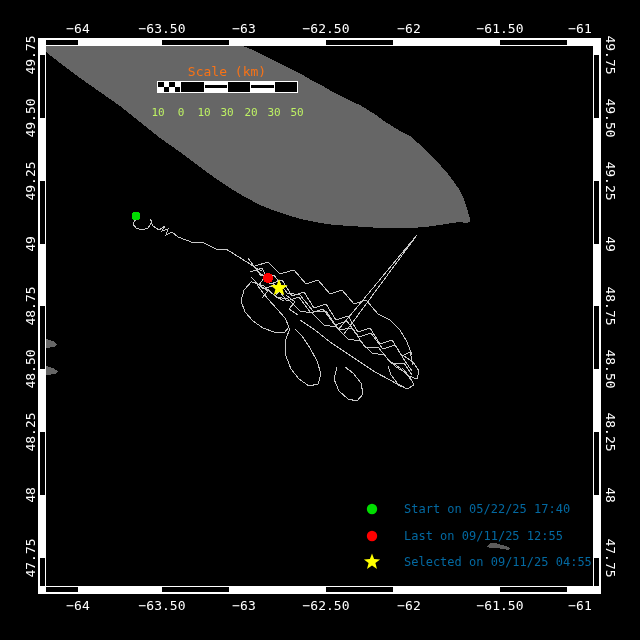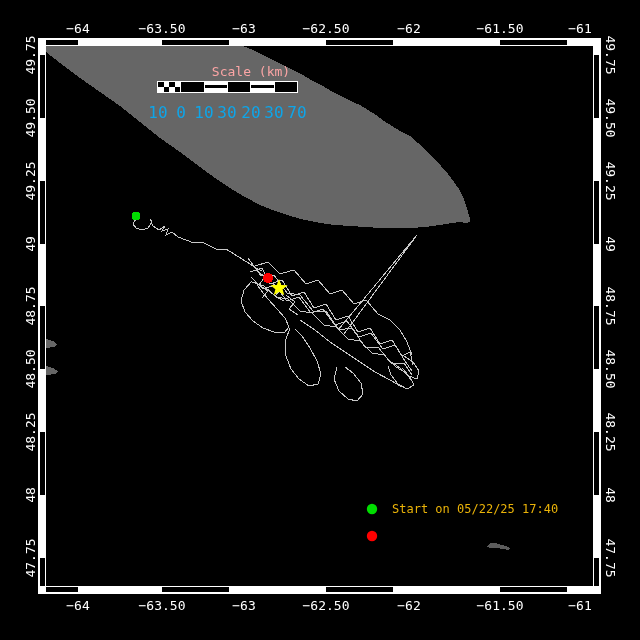--- a/index.html
+++ b/index.html
@@ -11,40 +11,39 @@
   #plot-svg { position:absolute; left:46px; top:46px; }
   .band { position:absolute; background:#fff; }
   .band .bar { position:absolute; background:#000; }
   .axis-label {
     position:absolute; color:#fff; font-size:13px; white-space:nowrap;
     transform:translate(-50%,-50%);
   }
   .axis-label.rot-left  { transform:translate(-50%,-50%) rotate(-90deg); }
   .axis-label.rot-right { transform:translate(-50%,-50%) rotate(90deg); }
   .sb-title {
-    position:absolute; color:#fca5a5; font-size:13px; white-space:nowrap;
+    position:absolute; color:#f97316; font-size:13px; white-space:nowrap;
     transform:translate(-50%,-50%);
-    margin-left:24px;
   }
   .sb-bar {
     position:absolute; background:#fff; border:1px solid #fff;
     display:flex; gap:1px; box-sizing:border-box;
   }
   .sb-seg { flex:1 1 0; position:relative; }
   .sb-seg.black { background:#000; }
   .sb-seg.striped { background:linear-gradient(#fff 0 35%, #000 35% 65%, #fff 65% 100%); }
   .sb-seg.checker { background:#fff; }
   .sb-seg.checker .cell { position:absolute; width:25%; height:50%; }
   .sb-num {
-    position:absolute; color:#0ea5e9; font-size:16px;
+    position:absolute; color:#bef264; font-size:11px;
     transform:translate(-50%,-50%); white-space:nowrap;
   }
   .legend-row { position:absolute; display:flex; align-items:center; height:20px; }
   .legend-marker { width:24px; height:20px; flex:0 0 24px; }
-  .legend-label { color:#eab308; font-size:12px; white-space:nowrap; margin-left:8px; }
+  .legend-label { color:#0369a1; font-size:12px; white-space:nowrap; margin-left:20px; }
 </style>
 </head>
 <body>
 
 <div id="canvas">
   <svg id="plot-svg" width="547" height="540" viewBox="46 46 547 540" shape-rendering="crispEdges">
       <polygon points="46,46 243,46 253,50 263,55 273,60 283,65 293,70 303,75 313,81 323,86 333,92 343,97 353,102 360,105 368,110 376,115 384,121 392,126 400,131 410,136 418,143 426,151 434,159 441,166 448,174 454,182 459,189 463,197 466,205 468,212 470,218 470,222 466,223 460,222 452,223 440,225 425,227 410,228 395,228 380,228 365,227 350,226 335,225 320,223 305,220 290,216 275,211 260,205 245,197 230,188 215,178 200,167 180,152 160,138 140,122 120,106 100,92 80,78 60,63 46,52" fill="#666666"></polygon>
       <polygon points="487,546 491,543 496,543 501,545 506,546 510,548 509,550 503,549 497,548 491,548 487,547" fill="#5c5c5c"></polygon>
       <polygon points="46,339 53,341 57,344 54,347 46,348" fill="#666666"></polygon>
       <polygon points="46,366 53,368 58,371 55,374 46,375" fill="#666666"></polygon>
@@ -145,25 +144,32 @@
     <span class="axis-label rot-right" style="left: 610px; top: 369px;">48.50</span>
     <span class="axis-label rot-right" style="left: 610px; top: 432px;">48.25</span>
     <span class="axis-label rot-right" style="left: 610px; top: 495px;">48</span>
     <span class="axis-label rot-right" style="left: 610px; top: 558px;">47.75</span>
     <span class="sb-num" style="left: 158px; top: 112px;">10</span>
     <span class="sb-num" style="left: 181px; top: 112px;">0</span>
     <span class="sb-num" style="left: 204px; top: 112px;">10</span>
     <span class="sb-num" style="left: 227px; top: 112px;">30</span>
     <span class="sb-num" style="left: 251px; top: 112px;">20</span>
     <span class="sb-num" style="left: 274px; top: 112px;">30</span>
-    <span class="sb-num" style="left: 297px; top: 112px;">70</span>
+    <span class="sb-num" style="left: 297px; top: 112px;">50</span>
     <div class="legend-row" style="left: 360px; top: 499px;">
       <svg class="legend-marker" viewBox="0 0 24 20">
         <circle cx="12" cy="10" r="5.2" fill="#00dd00"></circle>
       </svg>
       <span class="legend-label">Start on 05/22/25 17:40</span>
     </div>
     <div class="legend-row" style="left: 360px; top: 526px;">
       <svg class="legend-marker" viewBox="0 0 24 20">
         <circle cx="12" cy="10" r="5.2" fill="#ff0000"></circle>
       </svg>
+      <span class="legend-label">Last on 09/11/25 12:55</span>
+    </div>
+    <div class="legend-row" style="left: 360px; top: 552px;">
+      <svg class="legend-marker" viewBox="0 0 24 20">
+        <path d="M12.0,1.5L14.1,7.1L20.1,7.4L15.4,11.1L17.0,16.9L12.0,13.6L7.0,16.9L8.6,11.1L3.9,7.4L9.9,7.1Z" fill="#ffff00"></path>
+      </svg>
+      <span class="legend-label">Selected on 09/11/25 04:55</span>
     </div>
   </div>
 
 </body></html>

